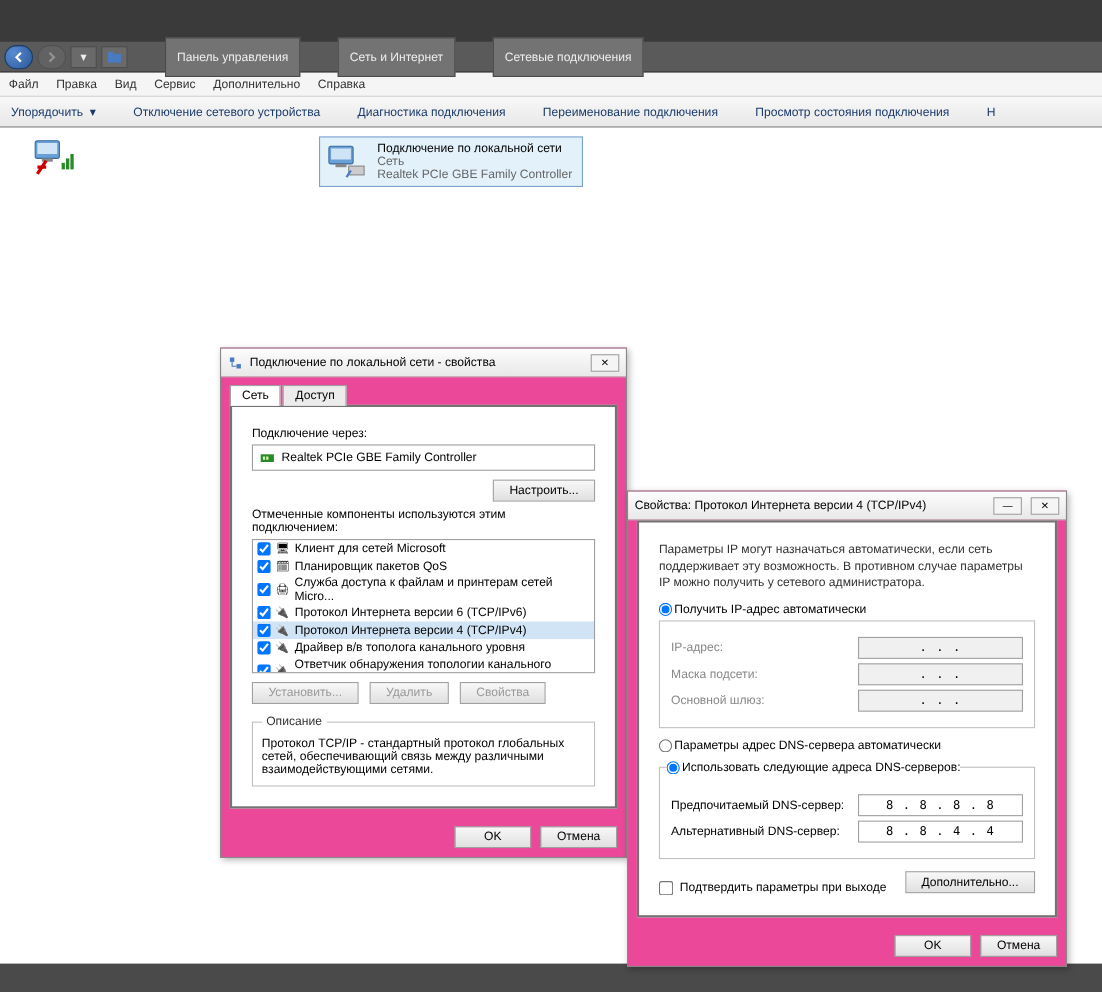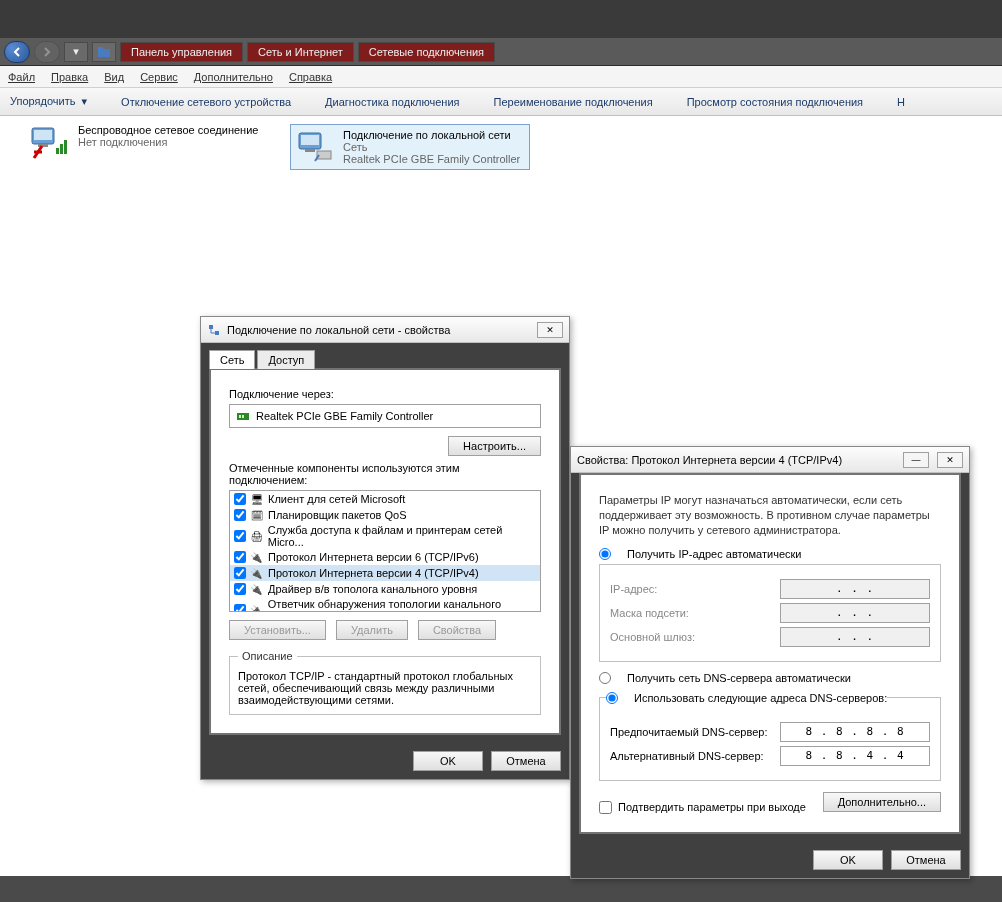--- a/index.html
+++ b/index.html
@@ -4,40 +4,40 @@
 <style>
 * { box-sizing: border-box; margin: 0; padding: 0; font-family: "Segoe UI", Tahoma, sans-serif; font-size: 11px; }
 body { background: #4a4a4a; width: 1002px; height: 902px; overflow: hidden; position: relative; }
 
 
 .titlebar { height: 38px; background: #3a3a3a; }
 .navbar { height: 28px; background: #5a5a5a; display: flex; align-items: center; padding: 0 4px; gap: 4px; border-bottom: 1px solid #2a2a2a; }
 .nav-btn { width: 26px; height: 22px; border-radius: 11px; display: flex; align-items: center; justify-content: center; color: #fff; background: radial-gradient(circle at 30% 30%, #5a8ad0, #2a5a9a); border: 1px solid #1a3a6a; }
 .nav-btn.fwd { background: #6a6a6a; border-color: #4a4a4a; opacity: .5; }
 .nav-icon-box { width: 24px; height: 20px; background: #6a6a6a; border: 1px solid #4a4a4a; display: flex; align-items: center; justify-content: center; color: #eee; }
-.breadcrumb-btn { background: #7f1d1d; border: 1px solid #4a4a4a; color: #eee; padding: 2px 10px; height: 20px; }
+.breadcrumb-btn { background: #737373; border: 1px solid #4a4a4a; color: #eee; padding: 2px 10px; height: 36px; margin-left: 30px; }
 
 .menubar { height: 22px; background: #f5f5f5; display: flex; align-items: center; padding: 0 8px; gap: 16px; border-bottom: 1px solid #d0d0d0; }
-.menubar span { color: #333; text-decoration: underline; }
+.menubar span { color: #333; }
 
 .toolbar { height: 28px; background: linear-gradient(#f8f8f8,#e8e8e8); display: flex; align-items: center; padding: 0 10px; gap: 34px; border-bottom: 1px solid #c0c0c0; }
 .toolbar span { color: #1a3a6a; }
 
 .content-area { background: #fff; height: 760px; position: relative; padding: 8px; }
 
 .conn-item { display: flex; align-items: flex-start; gap: 8px; width: 240px; position: absolute; }
 .conn-item.wireless { left: 30px; top: 8px; }
 .conn-item.lan { left: 290px; top: 8px; background: #e3f1fb; border: 1px solid #7da2ce; padding: 4px; }
 .conn-icon { width: 40px; height: 36px; display: flex; align-items: center; justify-content: center; }
 .conn-text { display: flex; flex-direction: column; }
 .conn-text .title { color: #000; }
 .conn-text .sub { color: #666; }
 
 
-.dialog { position: absolute; background: #404040; border: 1px solid #888; box-shadow: 2px 2px 6px rgba(0,0,0,.3); }
+.dialog { position: absolute; background: #ec4899; border: 1px solid #888; box-shadow: 2px 2px 6px rgba(0,0,0,.3); }
 .dialog-title { height: 26px; display: flex; align-items: center; padding: 0 6px; gap: 6px; background: linear-gradient(#fdfdfd,#e8e8e8); border-bottom: 1px solid #c0c0c0; }
 .dialog-title .spacer { flex: 1; }
 .win-btn { width: 26px; height: 16px; border: 1px solid #a0a0a0; background: #f5f5f5; margin-left: 2px; display: flex; align-items: center; justify-content: center; font-size: 9px; }
 .tabs { display: flex; padding: 6px 8px 0 8px; }
 .tab { padding: 3px 10px; border: 1px solid #a0a0a0; border-bottom: none; background: #fff; margin-right: 2px; position: relative; top: 1px; }
 .tab.inactive { background: #ececec; }
 .tab-body { margin: 0 8px 8px 8px; background: #fff; border: 2px solid #737373; padding: 18px; }
 
 
 #dlg1 { left: 200px; top: 200px; width: 370px; }
@@ -51,21 +51,21 @@
 .comp-row input[type=checkbox] { width: 12px; height: 12px; }
 .comp-icon { width: 14px; height: 14px; display: inline-flex; align-items: center; justify-content: center; font-size: 10px; }
 .btn-row { display: flex; gap: 10px; margin-bottom: 10px; }
 .fieldset { border: 1px solid #c0c0c0; padding: 8px; margin-top: 4px; }
 .fieldset legend { padding: 0 4px; color: #333; }
 .dlg-footer { display: flex; justify-content: flex-end; gap: 8px; padding: 8px; }
 
 
 #dlg2 { left: 570px; top: 330px; width: 400px; }
 .info-text { color: #333; margin-bottom: 10px; line-height: 1.35; }
-.radio-row { display: flex; align-items: flex-end; gap: 16px; margin: 4px 0; }
+.radio-row { display: flex; align-items: flex-end; gap: 2px; margin: 4px 0; }
 .radio-row input[type=radio] { width: 12px; height: 12px; }
 .group-box { border: 1px solid #c0c0c0; padding: 10px; margin-bottom: 10px; }
 .field-row { display: flex; align-items: center; justify-content: space-between; margin: 4px 0; }
 .field-row label { color: #888; }
 .field-row.enabled label { color: #000; }
 .ip-input { border: 1px solid #a0a0a0; background: #fff; width: 150px; height: 20px; display: flex; align-items: center; justify-content: space-evenly; font-family: monospace; letter-spacing: 1px; }
 .ip-input.disabled { background: #f0f0f0; }
 .chk-row { display: flex; align-items: center; gap: 6px; margin-top: 10px; }
 .footer-row { display: flex; justify-content: flex-end; align-items: center; gap: 8px; margin-top: 10px; }
 
@@ -124,24 +124,20 @@
       <svg width="40" height="36" viewBox="0 0 40 36">
         <rect x="2" y="4" width="22" height="16" rx="2" fill="#6aa0d8" stroke="#3a6a9a"></rect>
         <rect x="4" y="6" width="18" height="10" fill="#cfe4f5"></rect>
         <rect x="8" y="20" width="10" height="3" fill="#888"></rect>
         <path d="M4 28 L12 28" stroke="#c00" stroke-width="3"></path>
           <path d="M4 34 L12 22" stroke="#c00" stroke-width="3"></path>
         <rect x="26" y="24" width="3" height="6" fill="#2a8a2a"></rect>
           <rect x="30" y="20" width="3" height="10" fill="#2a8a2a"></rect>
           <rect x="34" y="16" width="3" height="14" fill="#2a8a2a"></rect>
       </svg>
-    </div>
-    <div class="conn-text">
-      <span class="title">Беспроводное сетевое соединение</span>
-      <span class="sub">Нет подключения</span>
     </div>
   </div>
 
   <div class="conn-item lan">
     <div class="conn-icon">
       <svg width="40" height="36" viewBox="0 0 40 36">
         <rect x="4" y="4" width="22" height="16" rx="2" fill="#6aa0d8" stroke="#3a6a9a"></rect>
         <rect x="6" y="6" width="18" height="10" fill="#cfe4f5"></rect>
         <rect x="10" y="20" width="10" height="3" fill="#888"></rect>
         <rect x="22" y="22" width="14" height="8" fill="#ccc" stroke="#888"></rect>
@@ -264,21 +260,21 @@
             <div class="ip-input disabled">.   .   .</div>
           </div>
         <div class="field-row">
             <label>Основной шлюз:</label>
             <div class="ip-input disabled">.   .   .</div>
           </div>
       </fieldset>
 
       <div class="radio-row">
         <input type="radio" name="dns" style="">
-        <label>Получить сеть DNS-сервера автоматически</label>
+        <label>Параметры адрес DNS-сервера автоматически</label>
       </div>
       <fieldset class="group-box">
         <legend style="margin-left:-4px">
           <span class="radio-row">
             <input type="radio" name="dns" checked="" style="">
             <label>Использовать следующие адреса DNS-серверов:</label>
           </span>
         </legend>
         <div class="field-row enabled">
             <label>Предпочитаемый DNS-сервер:</label>

